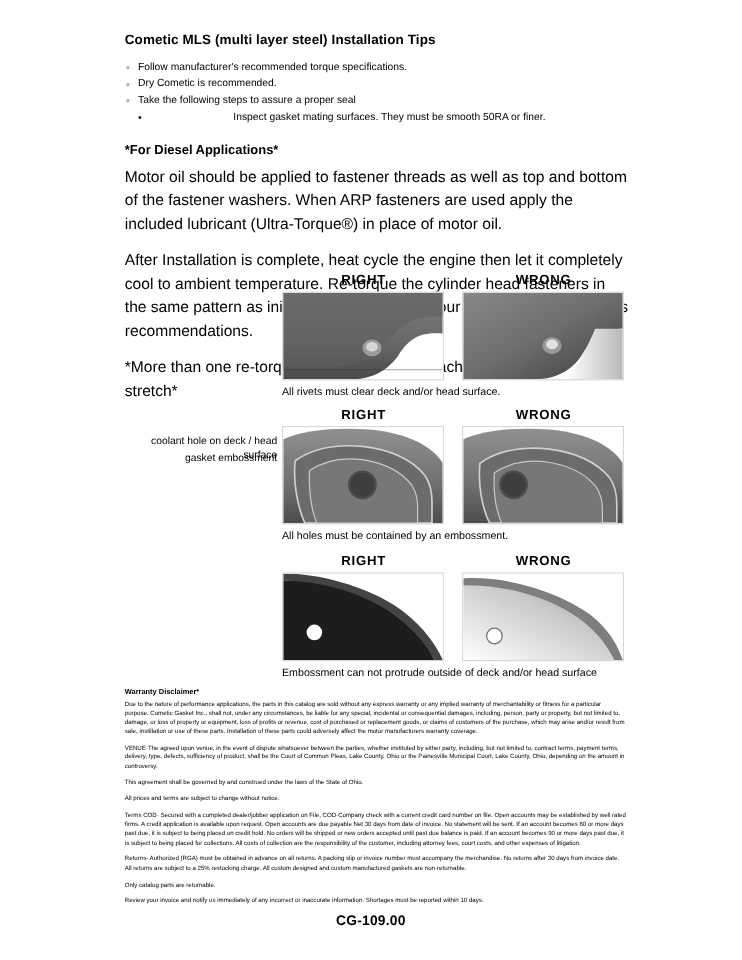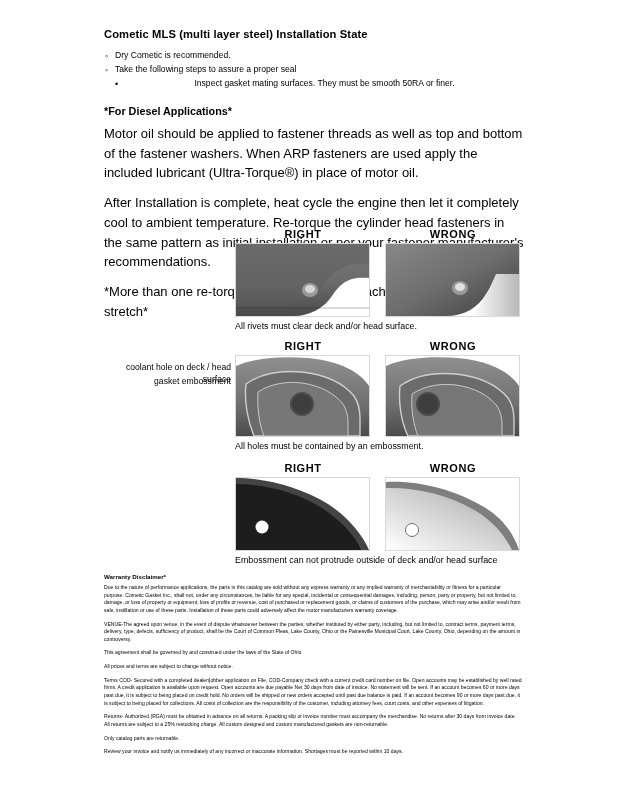--- a/index.html
+++ b/index.html
@@ -191,23 +191,24 @@
     font-weight: bold;
     letter-spacing: 0.2px;
   }
 </style>
 </head>
 <body>
 
 <div class="page">
 
   <div class="content">
-    <h1 class="title">Cometic MLS (multi layer steel) Installation State</h1>
+    <h1 class="title">Cometic MLS (multi layer steel) Installation Tips</h1>
 
     <ul class="bullets">
+      <li>Follow manufacturer's recommended torque specifications.</li>
       <li>Dry Cometic is recommended.</li>
       <li>Take the following steps to assure a proper seal</li>
     </ul>
     <ul class="subbullets">
       <li>Inspect gasket mating surfaces.  They must be smooth 50RA or finer.</li>
     </ul>
 
     <h2 class="subtitle">*For Diesel Applications*</h2>
     <p class="para">Motor oil should be applied to fastener threads as well as top and bottom of the fastener washers. When ARP fasteners are used apply the included lubricant (Ultra-Torque®) in place of motor oil.</p>
     <p class="para">After Installation is complete, heat cycle the engine then let it completely cool to ambient temperature. Re-torque the cylinder head fasteners in the same pattern as initial installation or per your fastener manufacturer's recommendations.</p>
@@ -359,14 +360,15 @@
     <p>Due to the nature of performance applications, the parts in this catalog are sold without any express warranty or any implied warranty of merchantability or fitness for a particular purpose.  Cometic Gasket Inc., shall not, under any circumstances, be liable for any special, incidental or consequential damages, including, person, party or property, but not limited to, damage, or loss of property or equipment, loss of profits or revenue, cost of purchased or replacement goods, or claims of customers of the purchase, which may arise and/or result from sale, instillation or use of these parts.  Installation of these parts could adversely affect the motor manufacturers warranty coverage.</p>
     <p>VENUE-The agreed upon venue, in the event of dispute whatsoever between the parties, whether instituted by either party, including, but not limited to, contract terms, payment terms, delivery, type, defects, sufficiency of product, shall be the Court of Common Pleas, Lake County, Ohio or the Painesville Municipal Court, Lake County, Ohio, depending on the amount in controversy.</p>
     <p>This agreement shall be governed by and construed under the laws of the State of Ohio.</p>
     <p>All prices and terms are subject to change without notice.</p>
     <p>Terms COD- Secured with a completed dealer/jobber application on File, COD-Company check with a current credit card number on file.  Open accounts may be established by well rated firms.  A credit application is available upon request.  Open accounts are due payable Net 30 days from date of invoice.  No statement will be sent.  If an account becomes 60 or more days past due, it is subject to being placed on credit hold.  No orders will be shipped or new orders accepted until past due balance is paid.  If an account becomes 90 or more days past due, it is subject to being placed for collections.  All costs of collection are the responsibility of the customer, including attorney fees, court costs, and other expenses of litigation.</p>
     <p>Returns- Authorized (RGA) must be obtained in advance on all returns.  A packing slip or invoice number must accompany the merchandise.  No returns after 30 days from invoice date.  All returns are subject to a 25% restocking charge.  All custom designed and custom manufactured gaskets are non-returnable.</p>
     <p>Only catalog parts are returnable.</p>
     <p>Review your invoice and notify us immediately of any incorrect or inaccurate information.  Shortages must be reported within 10 days.</p>
   </div>
 
+  <div class="doc-id">CG-109.00</div>
 
 </div>
 
 </body></html>

